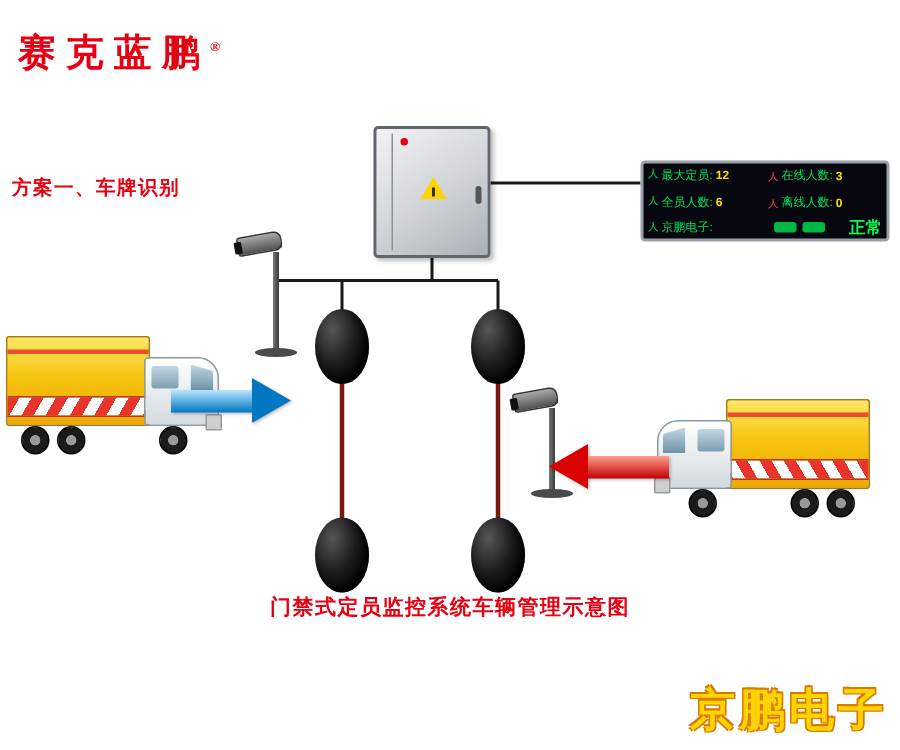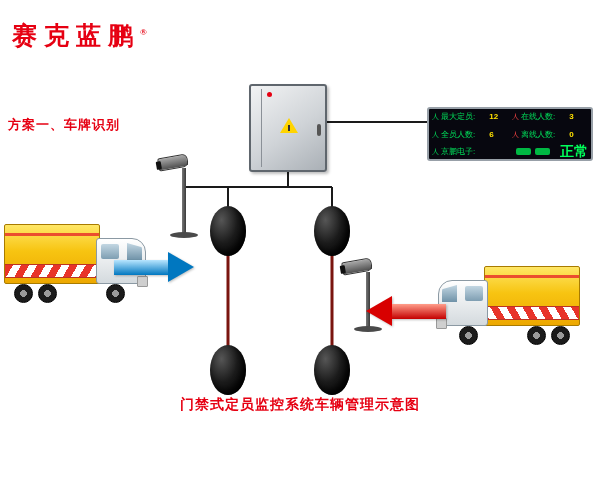--- a/index.html
+++ b/index.html
@@ -31,27 +31,27 @@
   .box-warn:after{content:"";width:2px;height:6px;background:#333;margin-bottom:2px;}
   .box-handle{position:absolute;right:4px;top:38px;width:4px;height:12px;background:#555;border-radius:2px;}
 
   
   .led-display{position:absolute;left:427px;top:107px;width:166px;height:54px;z-index:2;
     background:#07070f;border:2px solid #98a0a8;border-radius:3px;box-sizing:border-box;
     padding:2px 3px;display:flex;flex-direction:column;justify-content:space-between;}
   .led-row{display:flex;align-items:center;height:11px;}
   .led-cell{display:flex;align-items:center;}
   .cell-l{width:80px;}
-  .cell-r{flex:1;}
+  .cell-r{flex:1;align-items:flex-end;}
   .p-icon{font-size:7px;line-height:1;margin-right:2px;}
   .p-green{color:#00e05a;} .p-red{color:#ff4545;}
   .led-label{color:#00e05a;font-size:8px;white-space:nowrap;}
-  .led-value{color:#ffe000;font-size:8px;font-weight:bold;margin-left:14px;}
+  .led-value{color:#ffe000;font-size:8px;font-weight:bold;margin-left:2px;}
   .pill{width:15px;height:7px;background:#00b843;border-radius:2px;margin-left:4px;}
-  .led-status{margin-left:auto;color:#00ff5a;font-size:14px;font-weight:bold;}
+  .led-status{margin-left:auto;color:#00ff5a;font-size:11px;font-weight:bold;}
 
   
   .camera{position:absolute;z-index:2;}
   .cam-pole{position:absolute;width:4px;background:linear-gradient(90deg,#787878,#3a3a3a);}
   .cam-base{position:absolute;height:6px;background:#4a4a4a;border-radius:50%;}
   .cam-bracket{position:absolute;width:10px;height:3px;background:#555;}
   .cam-body{position:absolute;width:28px;height:11px;background:linear-gradient(#a8a8a8,#505050);
     border:1px solid #333;border-radius:2px 5px 5px 2px;transform:rotate(-10deg);}
   .cam-lens{position:absolute;left:-3px;top:2px;width:5px;height:8px;background:#111;border-radius:1px;}
   .camera-left{left:158px;top:152px;width:50px;height:90px;}
@@ -229,14 +229,15 @@
     <div class="shaft"></div>
     <div class="head"></div>
   </div>
 
   <div class="arrow arrow-red">
     <div class="head"></div>
     <div class="shaft"></div>
   </div>
 
   <div class="caption">门禁式定员监控系统车辆管理示意图</div>
+  <div class="watermark">京鹏电子</div>
 
 </div>
 
 </body></html>

